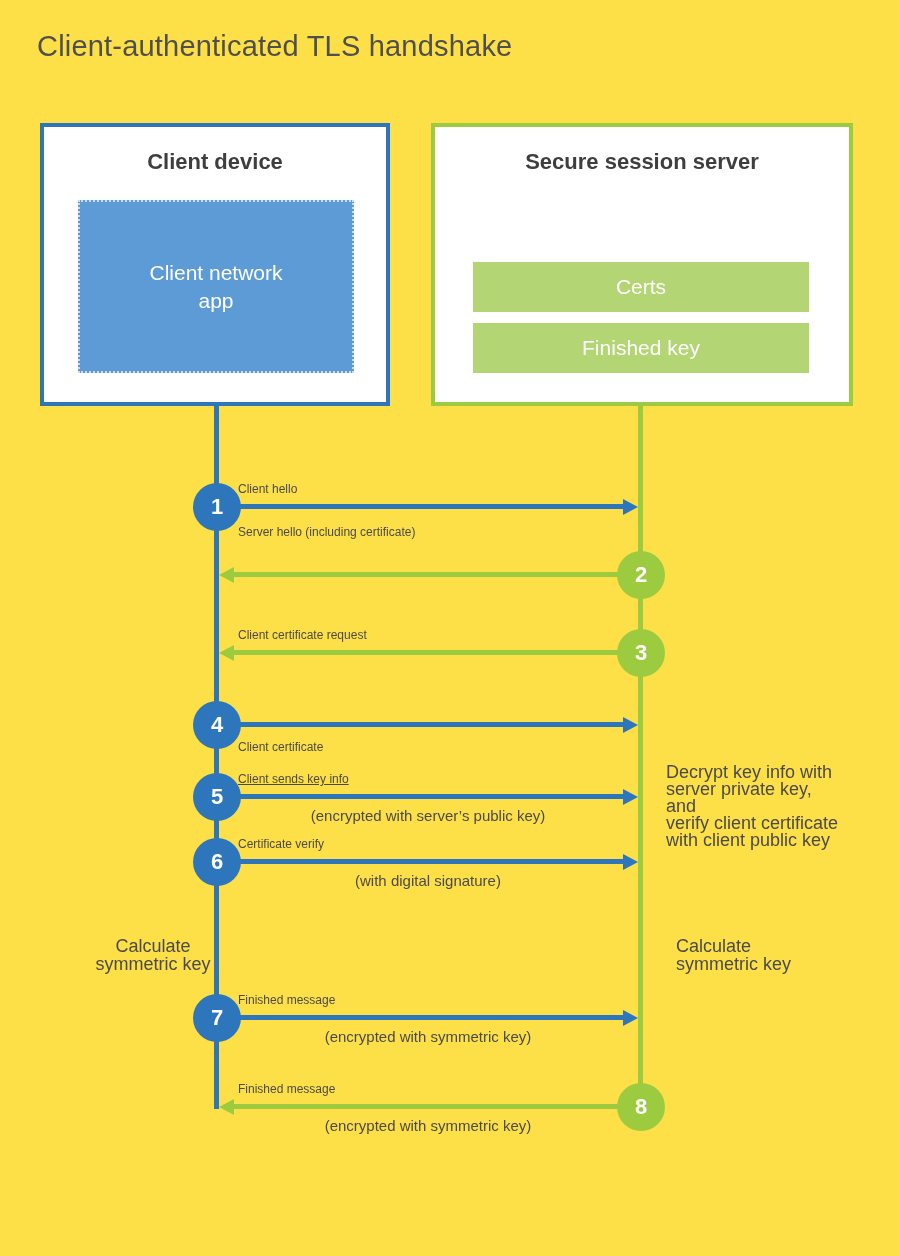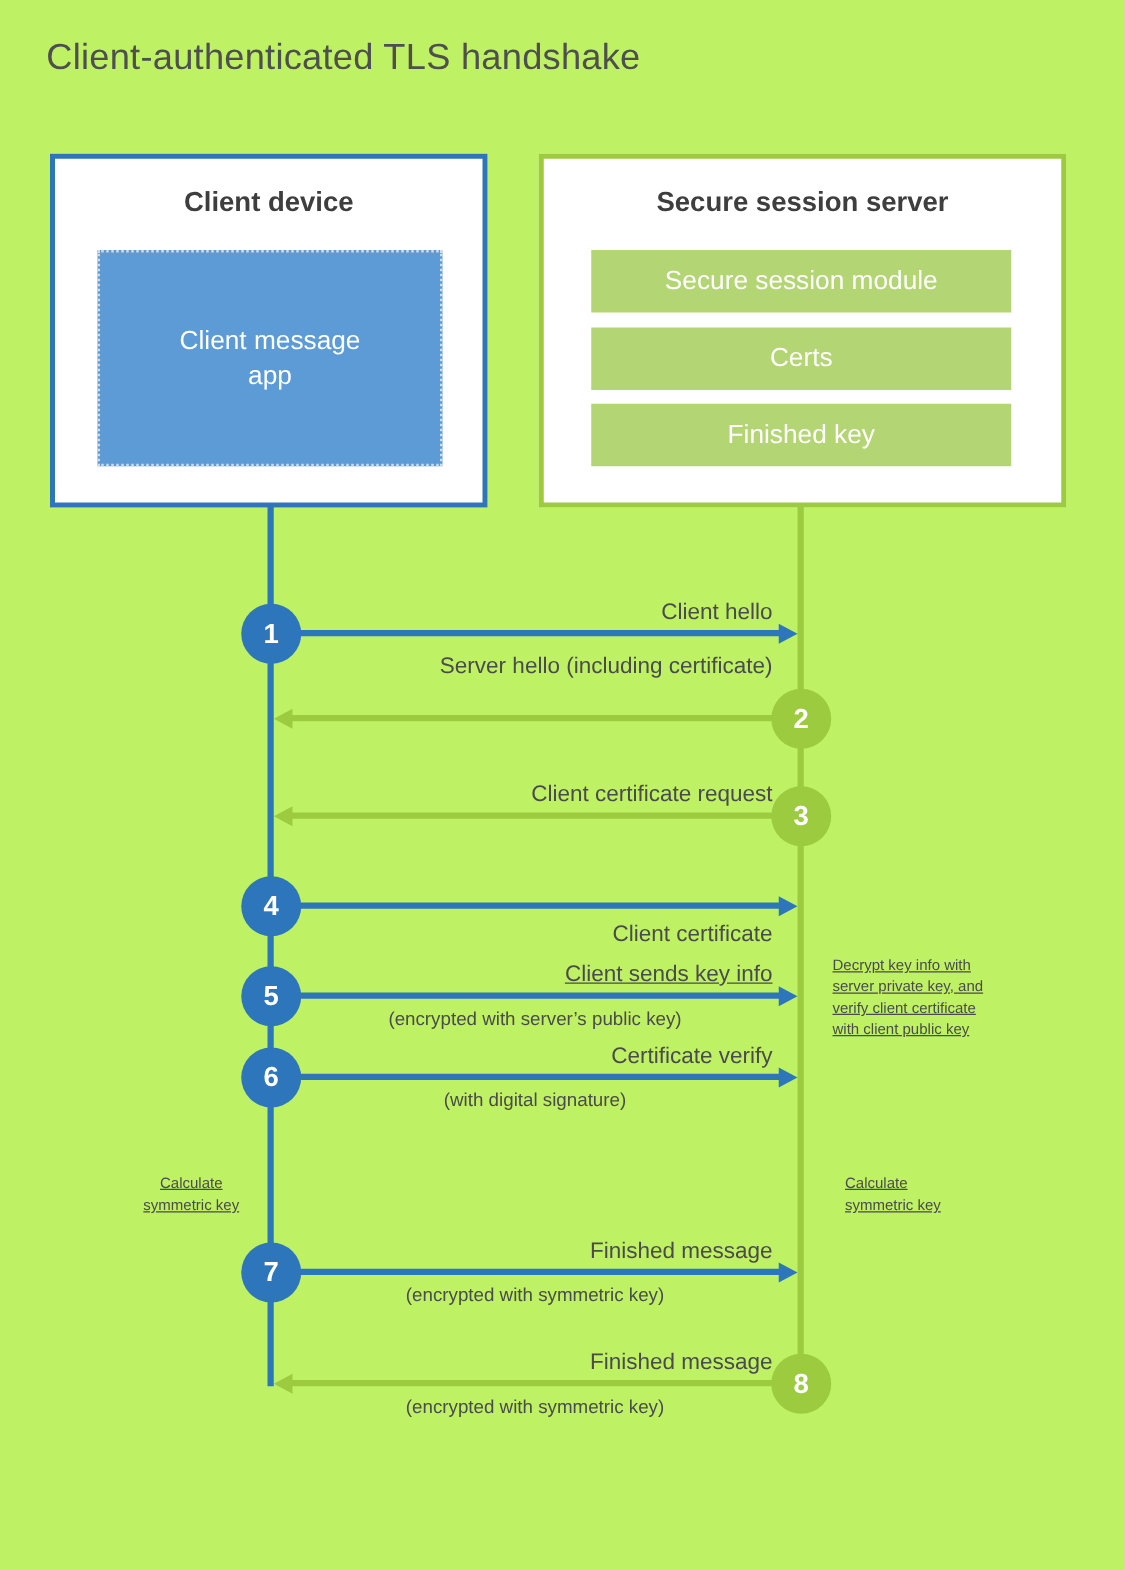--- a/index.html
+++ b/index.html
@@ -1,17 +1,17 @@
 <!DOCTYPE html>
 <html><head>
 <meta charset="utf-8">
 <style>
   html,body{margin:0;padding:0;background:#ffffff;}
   #canvas{
-    position:relative;width:900px;height:1256px;background:#bef264;overflow:hidden;
+    position:relative;width:900px;height:1256px;background:#fde047;overflow:hidden;
     font-family:"Liberation Sans", sans-serif;
   }
   
   :root{
     --blue:#2E76BC;
     --blue-light:#5C9BD6;
     --green:#9CCB3F;
     --green-light:#B3D574;
     --ink:#3E3E3E;
     --txt:#4B4B4B;
@@ -65,57 +65,54 @@
   .a1{left:217px;width:421px;top:499px;}
   .a2{left:219px;width:422px;top:567px;}
   .a3{left:219px;width:422px;top:645px;}
   .a4{left:217px;width:421px;top:717px;}
   .a5{left:217px;width:421px;top:789px;}
   .a6{left:217px;width:421px;top:854px;}
   .a7{left:217px;width:421px;top:1010px;}
   .a8{left:219px;width:422px;top:1099px;}
   
   .mlabel{
-    position:absolute;left:238px;width:380px;text-align:right;
-    font-size:18px;line-height:20px;color:var(--txt);
+    position:absolute;left:238px;width:380px;text-align:left;
+    font-size:12px;line-height:20px;color:var(--txt);
   }
   .msub{
     position:absolute;left:238px;width:380px;text-align:center;
     font-size:15px;line-height:18px;color:var(--txt);
   }
   .l1{top:479px;} .l2{top:522px;} .l3{top:625px;} .l4{top:697px;margin-top:40px;}
   .l5{top:769px;text-decoration:underline;} .l6{top:834px;} .l7{top:990px;} .l8{top:1079px;}
   .s5{top:807px;} .s6{top:872px;text-align:center;} .s7{top:1028px;} .s8{top:1117px;}
   
   .note{
-    position:absolute;font-size:12px;line-height:17px;color:var(--txt);text-decoration:underline;
+    position:absolute;font-size:18px;line-height:17px;color:var(--txt);
   }
   .decrypt-note{left:666px;top:764px;width:180px;text-align:left;}
   .calc-left{left:88px;top:937px;width:130px;text-align:center;line-height:18px;}
   .calc-right{left:676px;top:937px;width:140px;text-align:left;line-height:18px;}
 </style>
 </head>
 <body>
 
 <div id="canvas">
 
   <div class="page-title">Client-authenticated TLS handshake</div>
 
   <div class="actor client-box">
     <div class="actor-title">Client device</div>
   </div>
   <div class="app-box">
-    <div class="lbl">Client message app</div>
+    <div class="lbl">Client network app</div>
   </div>
 
   <div class="actor server-box">
     <div class="actor-title">Secure session server</div>
-  </div>
-  <div class="bar bar1">
-    <span>Secure session module</span>
   </div>
   <div class="bar bar2">
     <span>Certs</span>
   </div>
   <div class="bar bar3">
     <span>Finished key</span>
   </div>
 
   <div class="vline blue"></div>
   <div class="vline green"></div>

